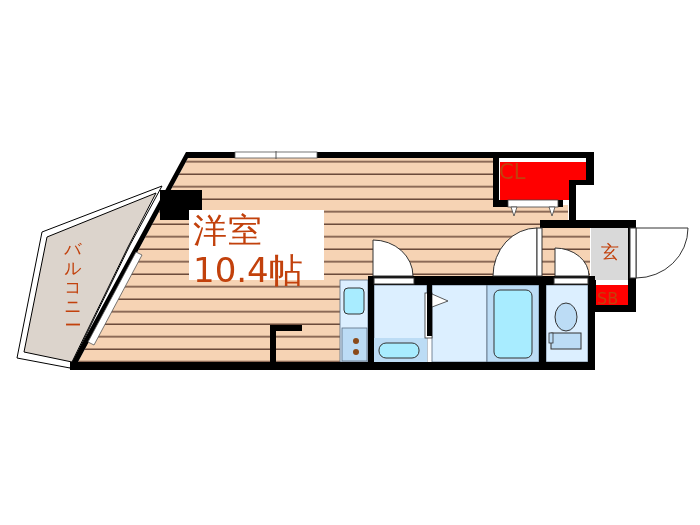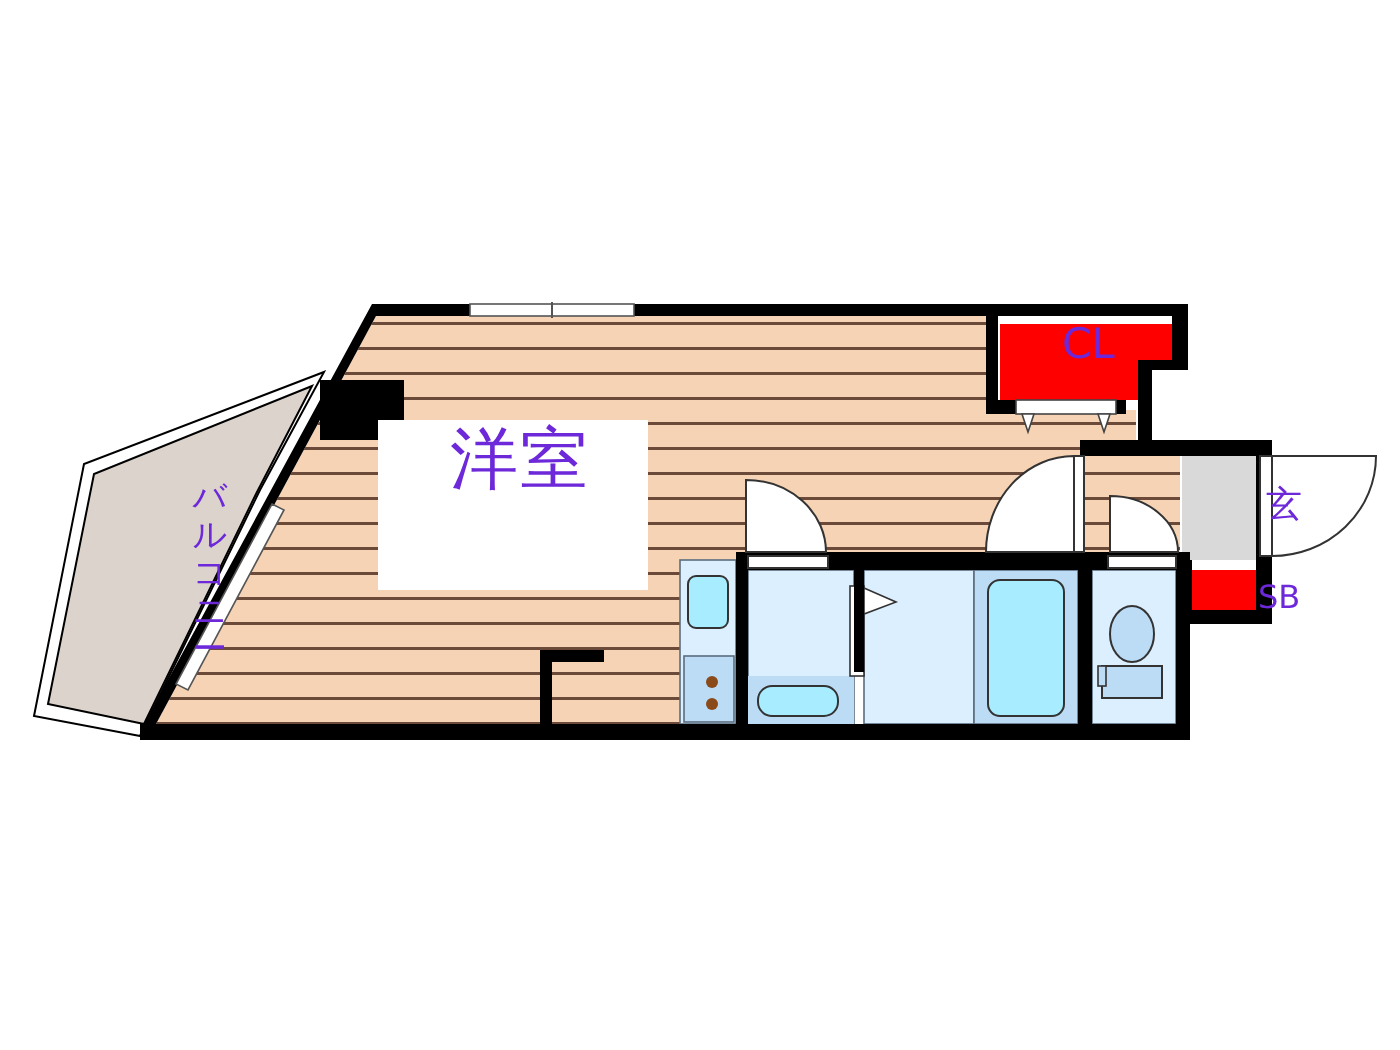--- a/index.html
+++ b/index.html
@@ -1,19 +1,19 @@
 <!DOCTYPE html>
 <html><head>
 <meta charset="utf-8">
 <style>
   html,body{margin:0;padding:0;background:#ffffff;}
   body{width:700px;height:525px;position:relative;overflow:hidden;font-family:"Liberation Sans",sans-serif;}
   #plan{position:absolute;left:0;top:0;width:700px;height:525px;}
-  .lbl{position:absolute;font-family:"DejaVu Sans",sans-serif;color:#6d28d9;margin-left:32px;}
-  .room-label{position:absolute;left:189px;top:210px;width:135px;height:85px;background:#fff;}
+  .lbl{position:absolute;font-family:"DejaVu Sans",sans-serif;color:#c2410c;}
+  .room-label{position:absolute;left:189px;top:210px;width:135px;height:70px;background:#fff;}
   .room-name{position:absolute;left:4px;top:0px;font-size:34px;line-height:40px;letter-spacing:1px;}
   .room-size{position:absolute;left:4px;top:40px;font-size:34px;line-height:40px;}
   .cl{position:absolute;left:499px;top:160px;font-size:21px;}
   .genkan{position:absolute;left:601px;top:240px;font-size:18px;}
   .sb{position:absolute;left:597px;top:289px;font-size:16px;}
   .balcony{position:absolute;left:64px;top:240px;font-size:17px;line-height:19px;width:18px;text-align:center;}
 </style>
 </head>
 <body>
 
@@ -110,20 +110,21 @@
     <path d="M555,248 L555,276 L589,276 A34,28 0 0 0 555,248 Z"></path>
     <path d="M636,228 L636,278 A52,50 0 0 0 688,228 Z"></path>
     <rect x="630" y="228" width="6" height="50"></rect>
     <rect x="374" y="278" width="40" height="6" fill="#fff"></rect>
     <rect x="554" y="278" width="34" height="6" fill="#fff"></rect>
   </g>
 </svg>
 
 <div class="room-label">
   <div class="lbl room-name">洋室</div>
+  <div class="lbl room-size">10.4帖</div>
 </div>
 <div class="lbl cl">CL</div>
 <div class="lbl genkan">玄</div>
 <div class="lbl sb">SB</div>
 <div class="lbl balcony">
   <div>バ</div>
   <div>ル</div>
   <div>コ</div>
   <div>ニ</div>
   <div>ー</div>

